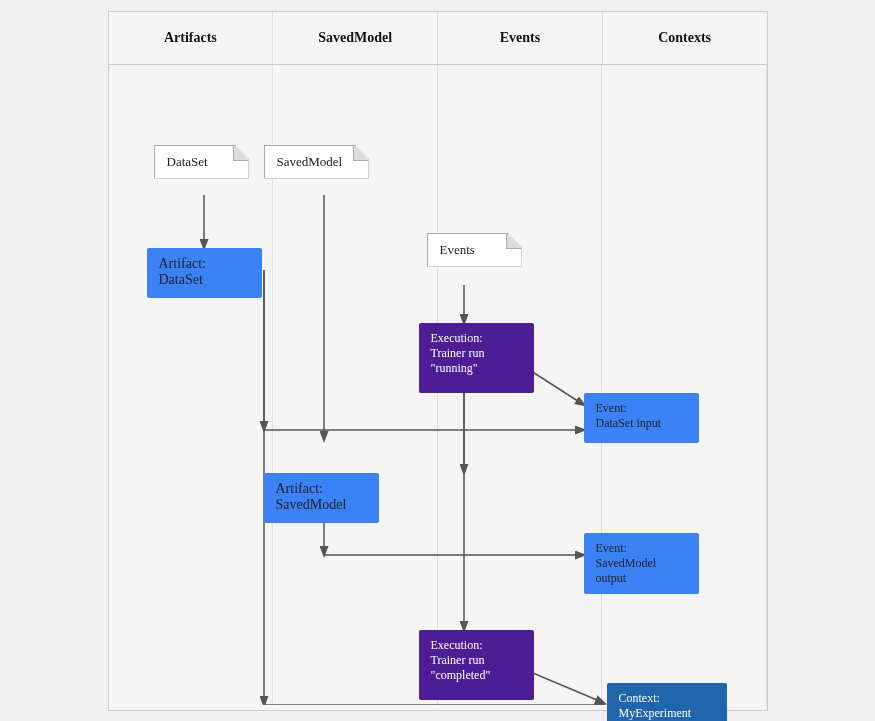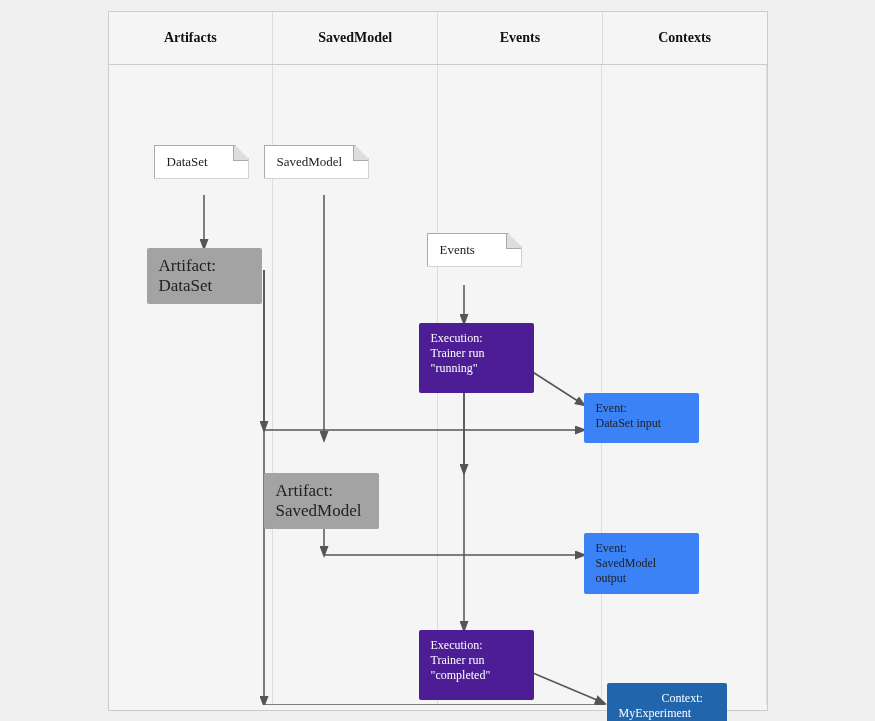--- a/index.html
+++ b/index.html
@@ -76,25 +76,25 @@
       background: #4c1d95;
       border: none;
       position: absolute;
       padding: 8px 12px;
       font-size: 12px;
       color: #fff;
       min-width: 100px;
       border-radius: 2px;
     }
     .highlight-node-light-blue {
-      background: #a3a3a3;
-      border: none;
-      position: absolute;
-      padding: 8px 12px;
-      font-size: 17px;
+      background: #3b82f6;
+      border: none;
+      position: absolute;
+      padding: 8px 12px;
+      font-size: 14px;
       color: #222;
       min-width: 100px;
       border-radius: 2px;
     }
     
     .highlight-node-yellow {
       background: #3b82f6;
       border: none;
       position: absolute;
       padding: 8px 12px;
@@ -218,18 +218,18 @@
 output</span>
     </div>
 
     <div class="highlight-node-blue" style="left: 310px; top: 565px; width: 115px; min-height: 70px;">
       <span style="white-space: pre-line;">Execution:
 Trainer run
 "completed"</span>
     </div>
 
     <div class="highlight-node-darkblue" style="left: 498px; top: 618px; width: 120px; min-height: 50px;">
-      <span style="white-space: pre-line; margin-left: 43px;">Context:
+      <span style="white-space: pre-line;">Context:
 MyExperiment</span>
     </div>
 
   </div>
 </div>
 
 </body></html>

